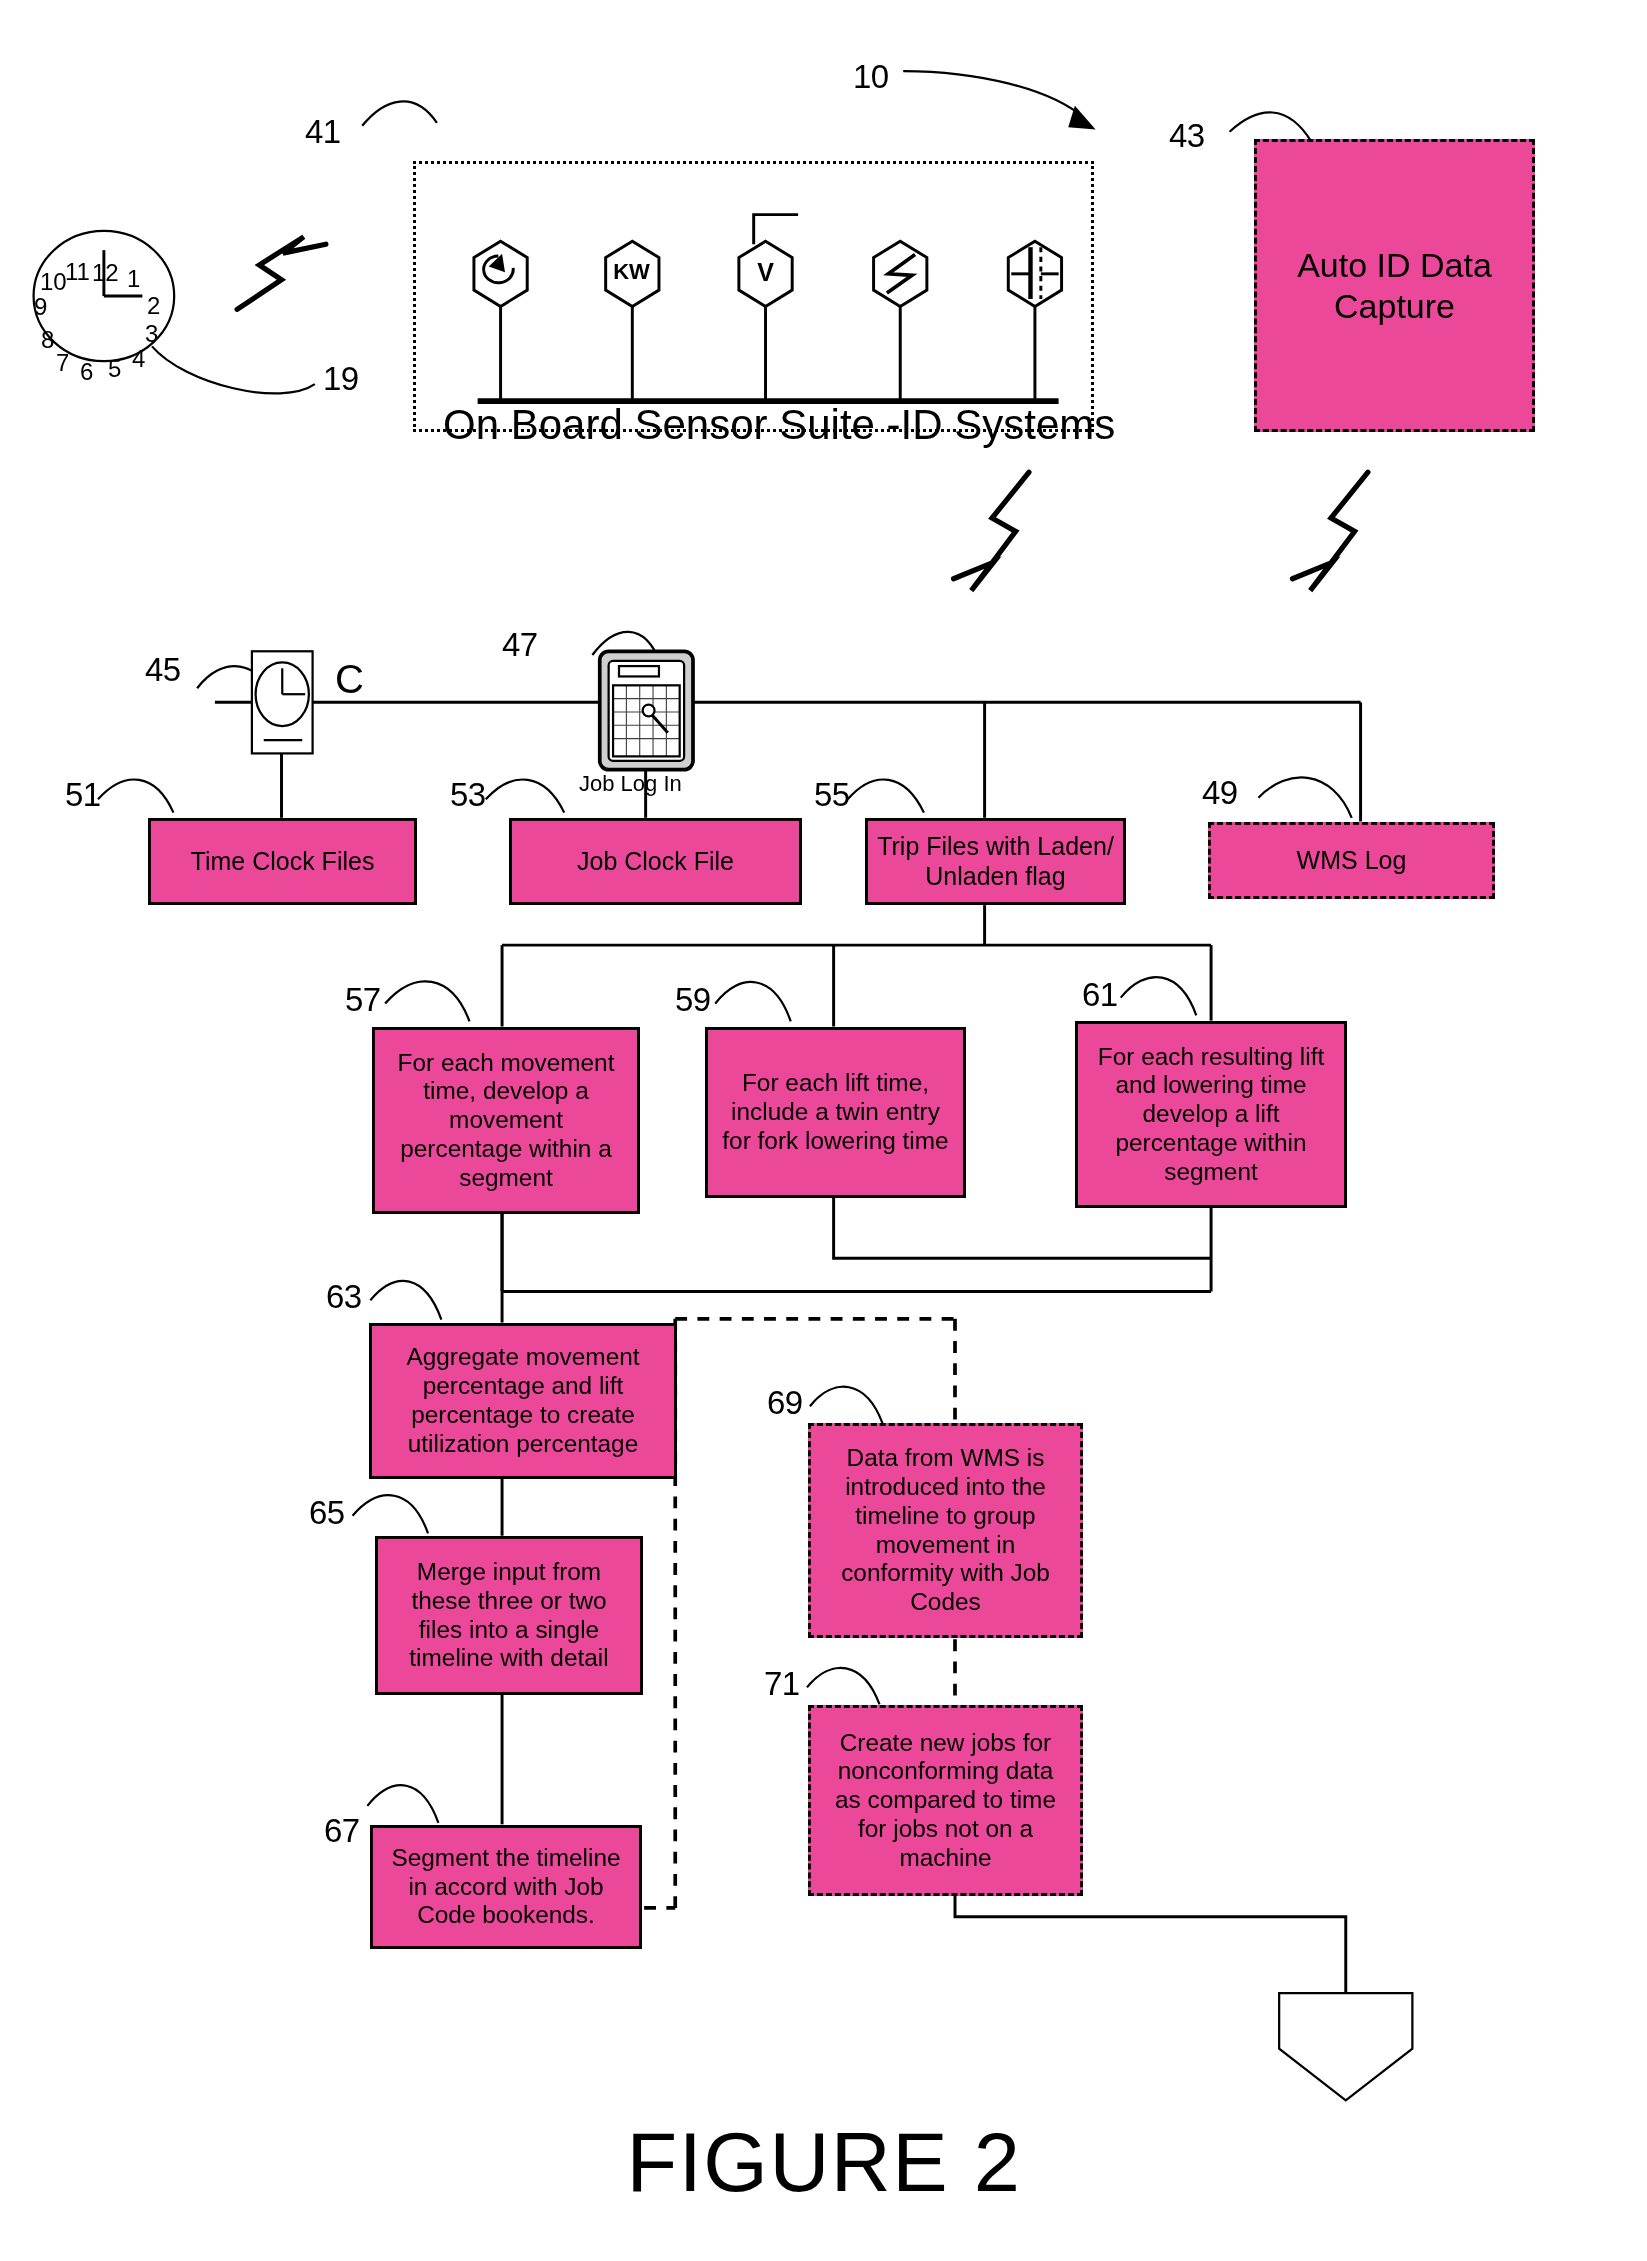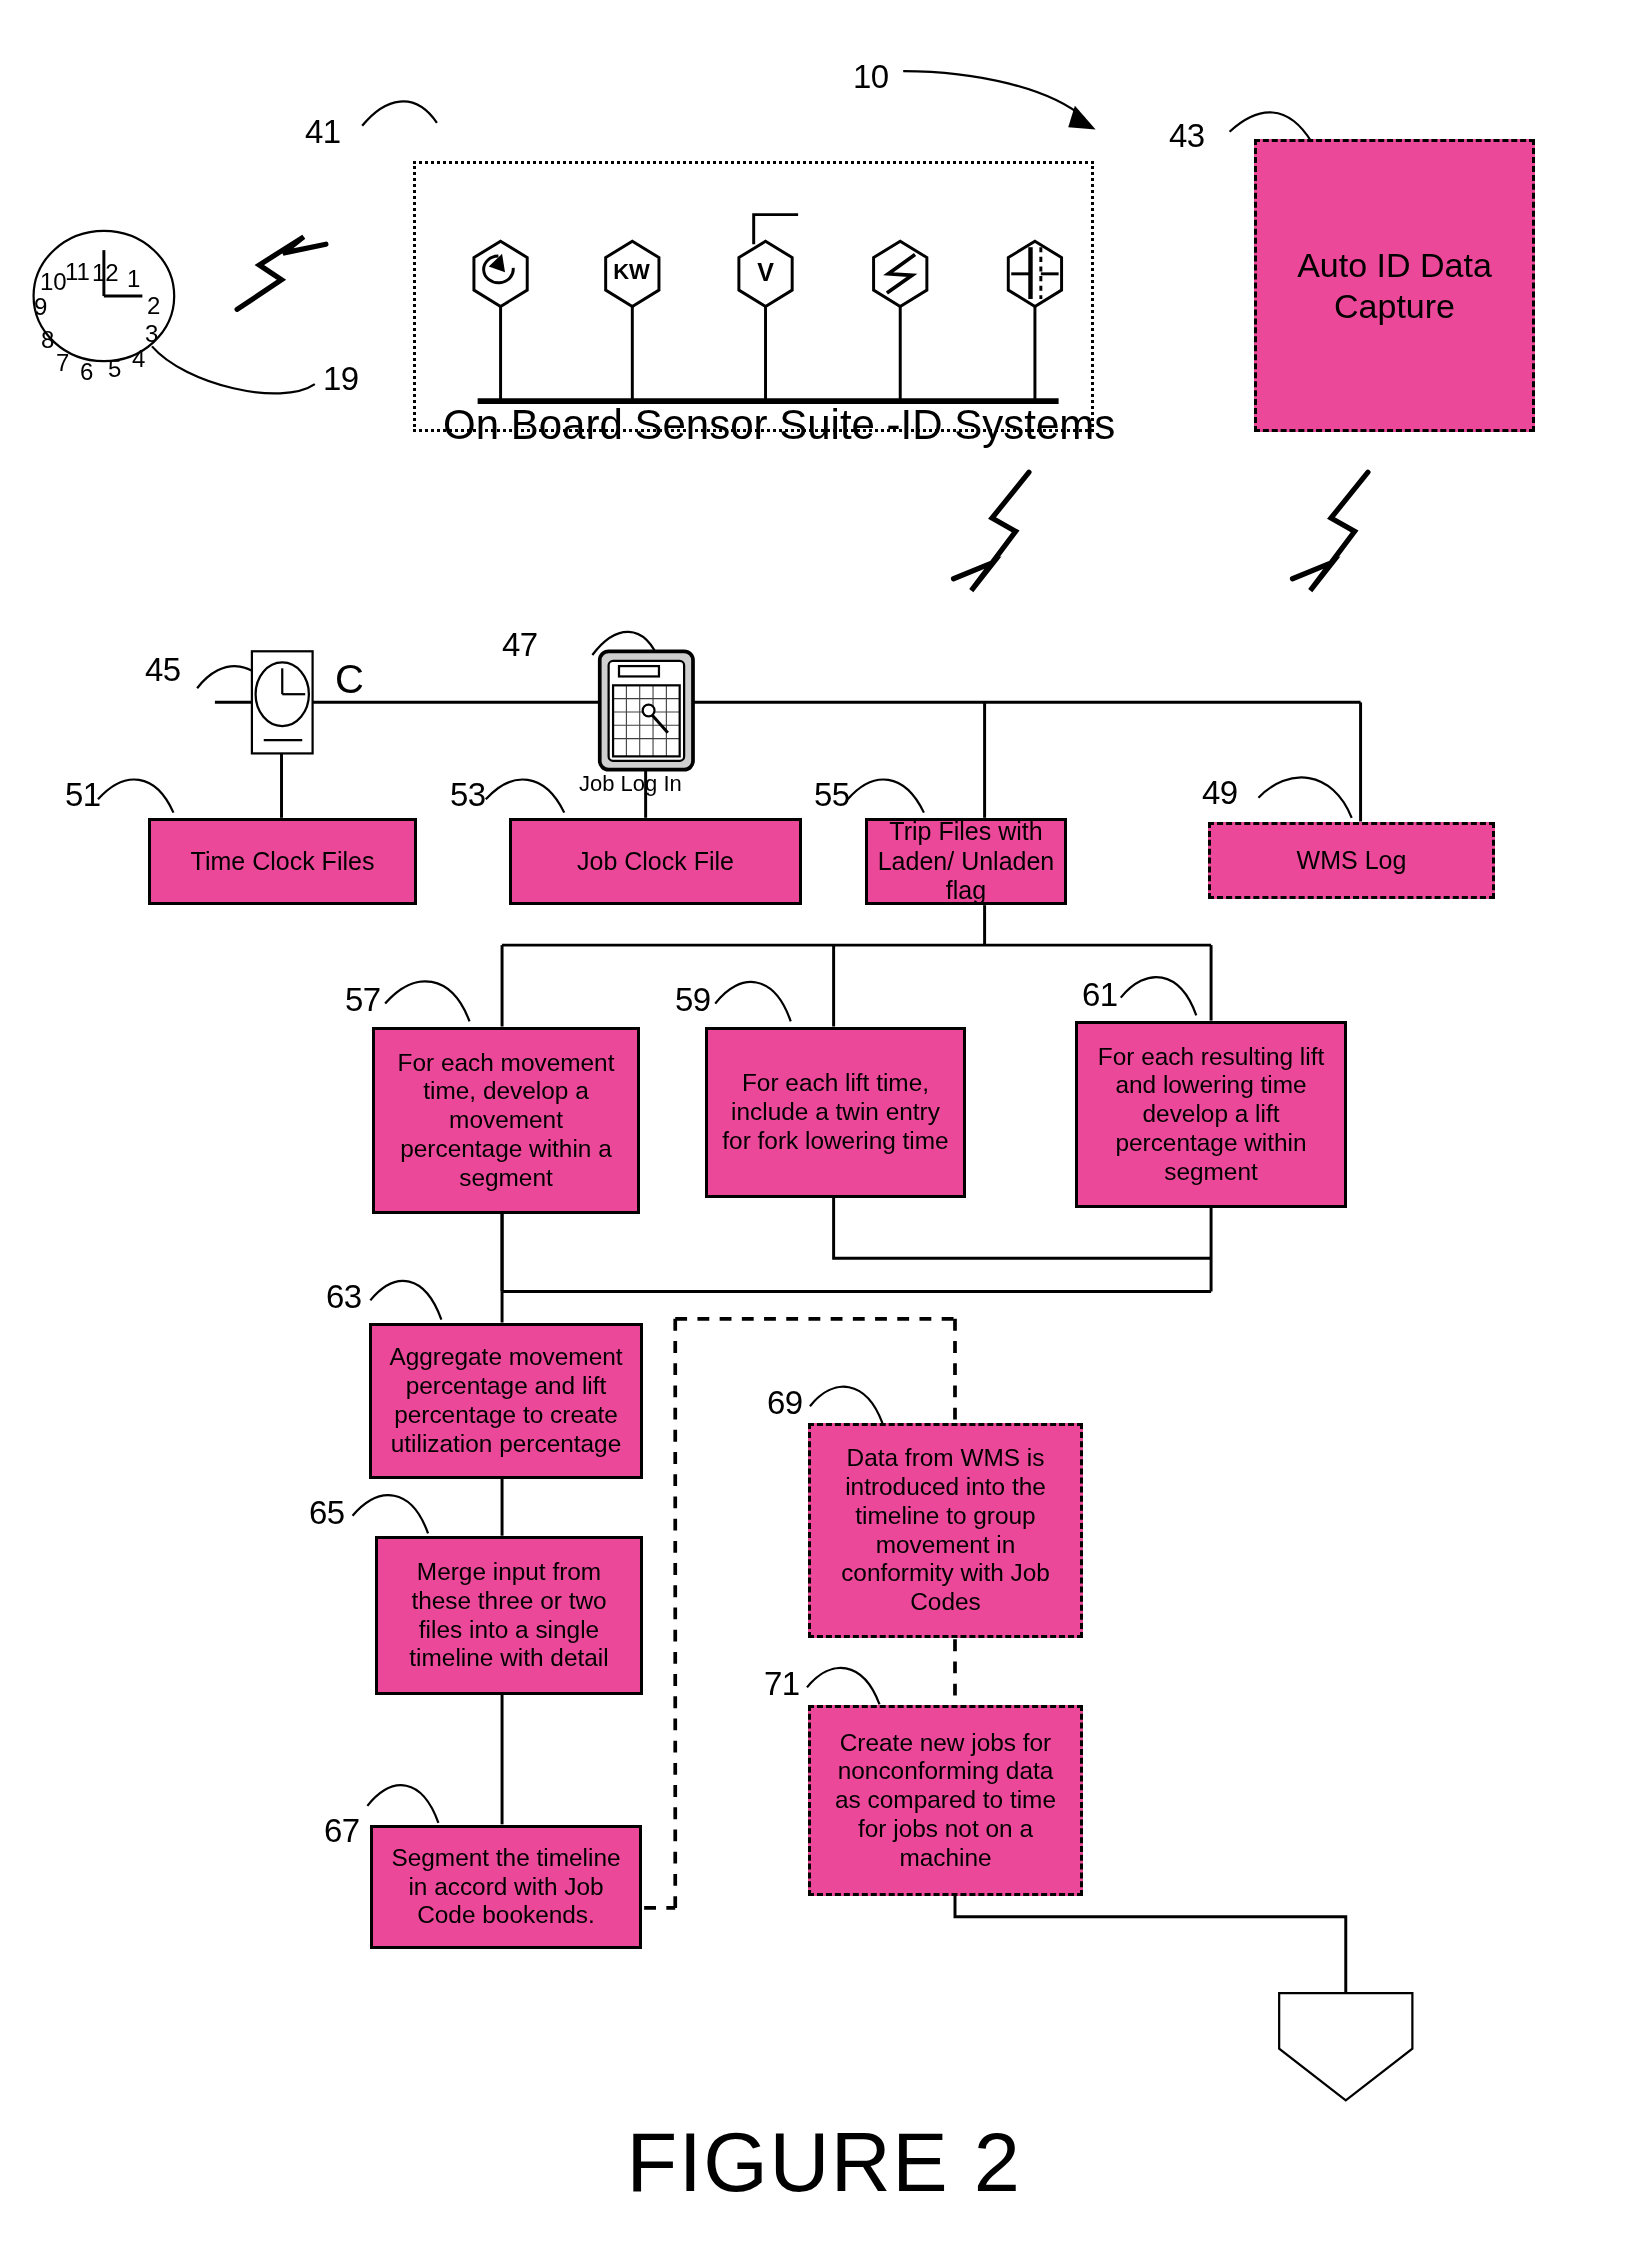--- a/index.html
+++ b/index.html
@@ -282,41 +282,41 @@
   <div class="joblogin" style="left:579px;top:771px;">Job Log In</div>
 
   <div class="box solid" style="left:148px;top:818px;width:269px;height:87px;font-size:25px;">
     <span>Time Clock Files</span>
   </div>
 
   <div class="box solid" style="left:509px;top:818px;width:293px;height:87px;font-size:25px;">
     <span>Job Clock File</span>
   </div>
 
-  <div class="box solid" style="left:865px;top:818px;width:202px;height:87px;font-size:25px;padding:0 3px;">
+  <div class="box solid" style="left:865px;top:818px;width:261px;height:87px;font-size:25px;padding:0 3px;">
     <span>Trip Files with Laden/ Unladen flag</span>
   </div>
 
   <div class="box dashed" style="left:1208px;top:822px;width:287px;height:77px;font-size:25px;">
     <span>WMS Log</span>
   </div>
 
   <div class="box solid" style="left:372px;top:1027px;width:268px;height:187px;font-size:24.4px;padding:0 10.4px;">
     <span>For each movement time, develop a movement percentage within a segment</span>
   </div>
 
   <div class="box solid" style="left:705px;top:1027px;width:261px;height:171px;font-size:24.4px;padding:0 10.4px;">
     <span>For each lift time, include a twin entry for fork lowering time</span>
   </div>
 
   <div class="box solid" style="left:1075px;top:1021px;width:272px;height:187px;font-size:24.4px;padding:0 10.4px;">
     <span>For each resulting lift and lowering time develop a lift percentage within segment</span>
   </div>
 
-  <div class="box solid" style="left:369px;top:1323px;width:274px;height:156px;font-size:24.4px;padding:0 10.4px;">
+  <div class="box solid" style="left:369px;top:1323px;width:308px;height:156px;font-size:24.4px;padding:0 10.4px;">
     <span>Aggregate movement percentage and lift percentage to create utilization percentage</span>
   </div>
 
   <div class="box solid" style="left:375px;top:1536px;width:268px;height:159px;font-size:24.4px;padding:0 10.4px;">
     <span>Merge input from these three or two files into a single timeline with detail</span>
   </div>
 
   <div class="box solid" style="left:370px;top:1825px;width:272px;height:124px;font-size:24.4px;padding:0 10.4px;">
     <span>Segment the timeline in accord with Job Code bookends.</span>
   </div>

